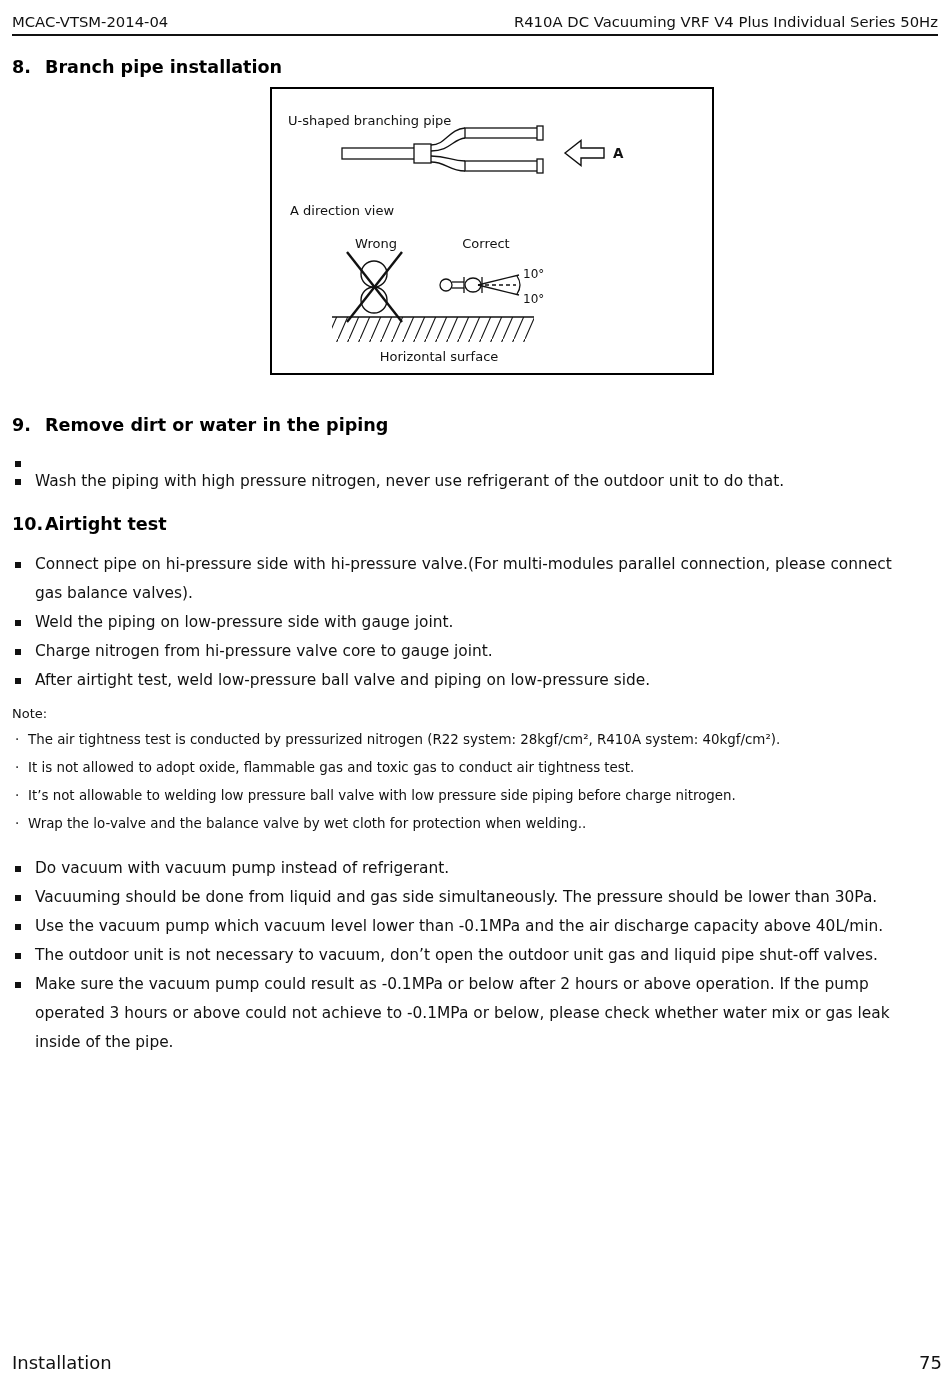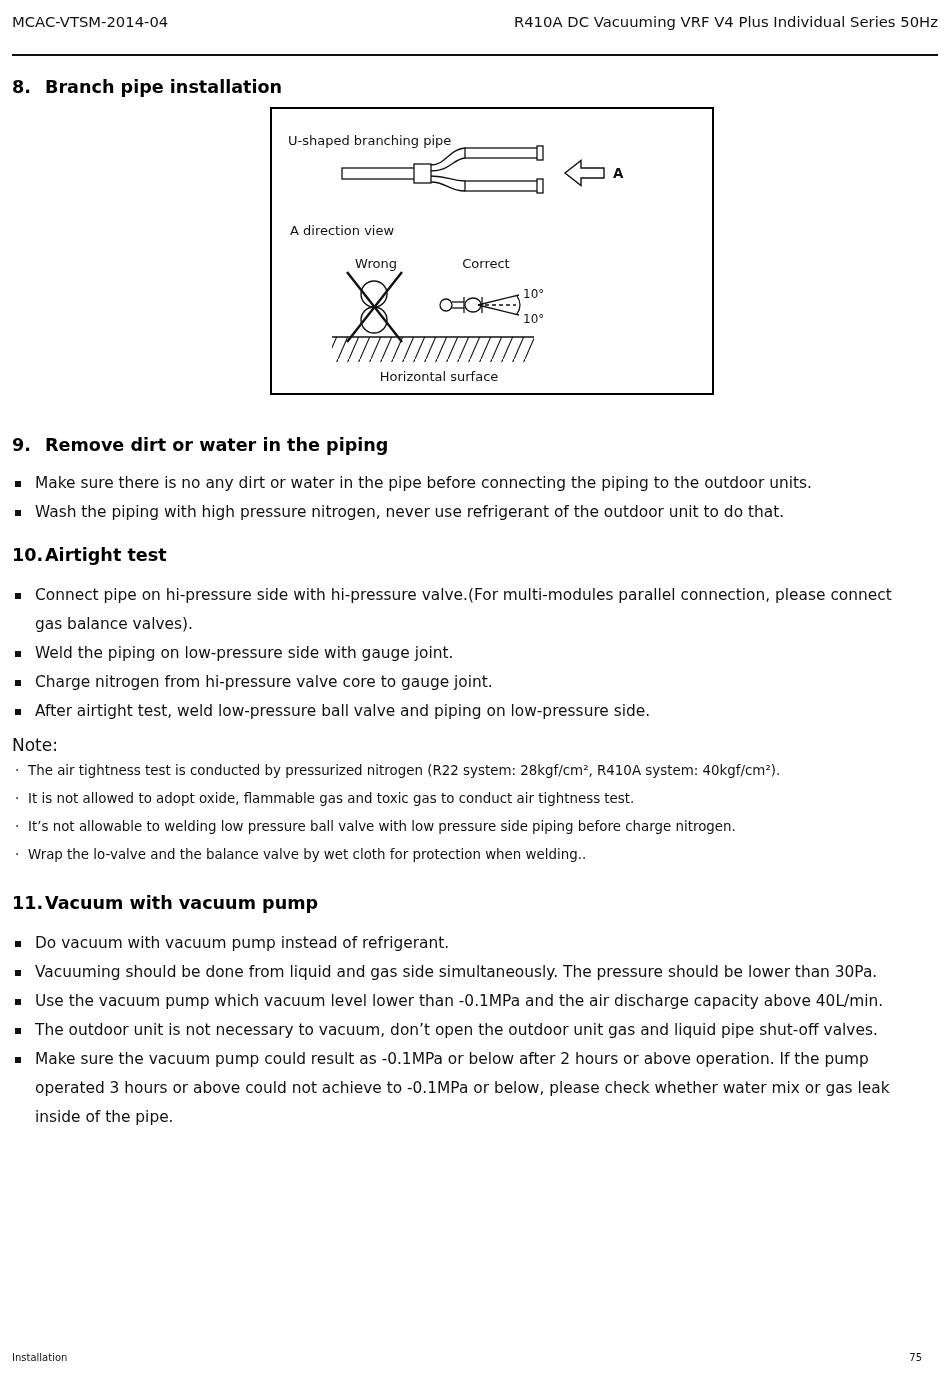--- a/index.html
+++ b/index.html
@@ -6,21 +6,21 @@
   html, body { background: #ffffff; }
   body {
     width: 950px; height: 1397px;
     font-family: "DejaVu Sans", sans-serif;
     color: #111; position: relative; overflow: hidden;
   }
   .page { width: 100%; height: 100%; padding: 0 12px; position: relative; }
 
   .doc-header {
     display: flex; justify-content: space-between; align-items: flex-end;
-    padding: 13px 0 24px; border-bottom: 2px solid #111;
+    padding: 13px 0 4px; border-bottom: 2px solid #111;
     font-size: 14.8px;
   }
 
   .sec-title { display: flex; font-size: 17.6px; font-weight: bold; color: #000; }
   .sec-num { width: 33px; flex: none; }
   .h8  { margin-top: 21px; }
   .h9  { margin-top: 40px; }
   .h10 { margin-top: 18px; }
   .h11 { margin-top: 24px; }
 
@@ -38,29 +38,29 @@
   .fig-text-bold { font-size: 13.5px; font-weight: bold; fill: #111; }
   .fig-angle { font-size: 12px; fill: #111; }
 
   ul { list-style: none; }
   .sq-list { margin-top: 14px; }
   .s10-list, .s11-list { margin-top: 16px; }
   .sq-item { display: flex; font-size: 15.4px; line-height: 29px; }
   .sq-marker { flex: none; width: 6px; height: 6px; background: #111; margin: 12px 14px 0 3px; }
   .sq-text { margin-right: 18px; }
 
-  .note-label { margin-top: 8px; font-size: 17px; line-height: 22px; }
+  .note-label { margin-top: 8px; font-size: 13px; line-height: 22px; }
   .dot-list { margin-top: 1px; }
   .dot-item { display: flex; font-size: 13.4px; line-height: 28px; }
   .dot-marker { flex: none; width: 16px; padding-left: 3px; }
 
   .doc-footer {
-    position: absolute; left: 12px; right: 28px; top: 1352px;
+    position: absolute; left: 12px; right: 8px; top: 1352px;
     display: flex; justify-content: space-between;
-    font-size: 10px;
+    font-size: 18px;
   }
 </style>
 </head>
 <body>
 
 <div class="page">
 
   <header class="doc-header">
     <span>MCAC-VTSM-2014-04</span>
     <span>R410A DC Vacuuming VRF V4 Plus Individual Series 50Hz</span>
@@ -136,21 +136,20 @@
   </section>
 
   <section>
     <h2 class="sec-title h9">
       <span class="sec-num">9.</span>
       <span>Remove dirt or water in the piping</span>
     </h2>
     <ul class="sq-list">
       <li class="sq-item">
         <span class="sq-marker"></span>
-        <span class="sq-text">Make sure there is no any dirt or water in the pipe before connecting the piping to the outdoor units.</span>
       </li>
       <li class="sq-item">
         <span class="sq-marker"></span>
         <span class="sq-text">Wash the piping with high pressure nitrogen, never use refrigerant of the outdoor unit to do that.</span>
       </li>
     </ul>
   </section>
 
   <section>
     <h2 class="sec-title h10">
@@ -190,24 +189,20 @@
         <span>It’s not allowable to welding low pressure ball valve with low pressure side piping before charge nitrogen.</span>
       </li>
       <li class="dot-item">
         <span class="dot-marker">·</span>
         <span>Wrap the lo-valve and the balance valve by wet cloth for protection when welding..</span>
       </li>
     </ul>
   </section>
 
   <section>
-    <h2 class="sec-title h11">
-      <span class="sec-num">11.</span>
-      <span>Vacuum with vacuum pump</span>
-    </h2>
     <ul class="sq-list s11-list">
       <li class="sq-item">
         <span class="sq-marker"></span>
         <span class="sq-text">Do vacuum with vacuum pump instead of refrigerant.</span>
       </li>
       <li class="sq-item">
         <span class="sq-marker"></span>
         <span class="sq-text">Vacuuming should be done from liquid and gas side simultaneously. The pressure should be lower than 30Pa.</span>
       </li>
       <li class="sq-item">

